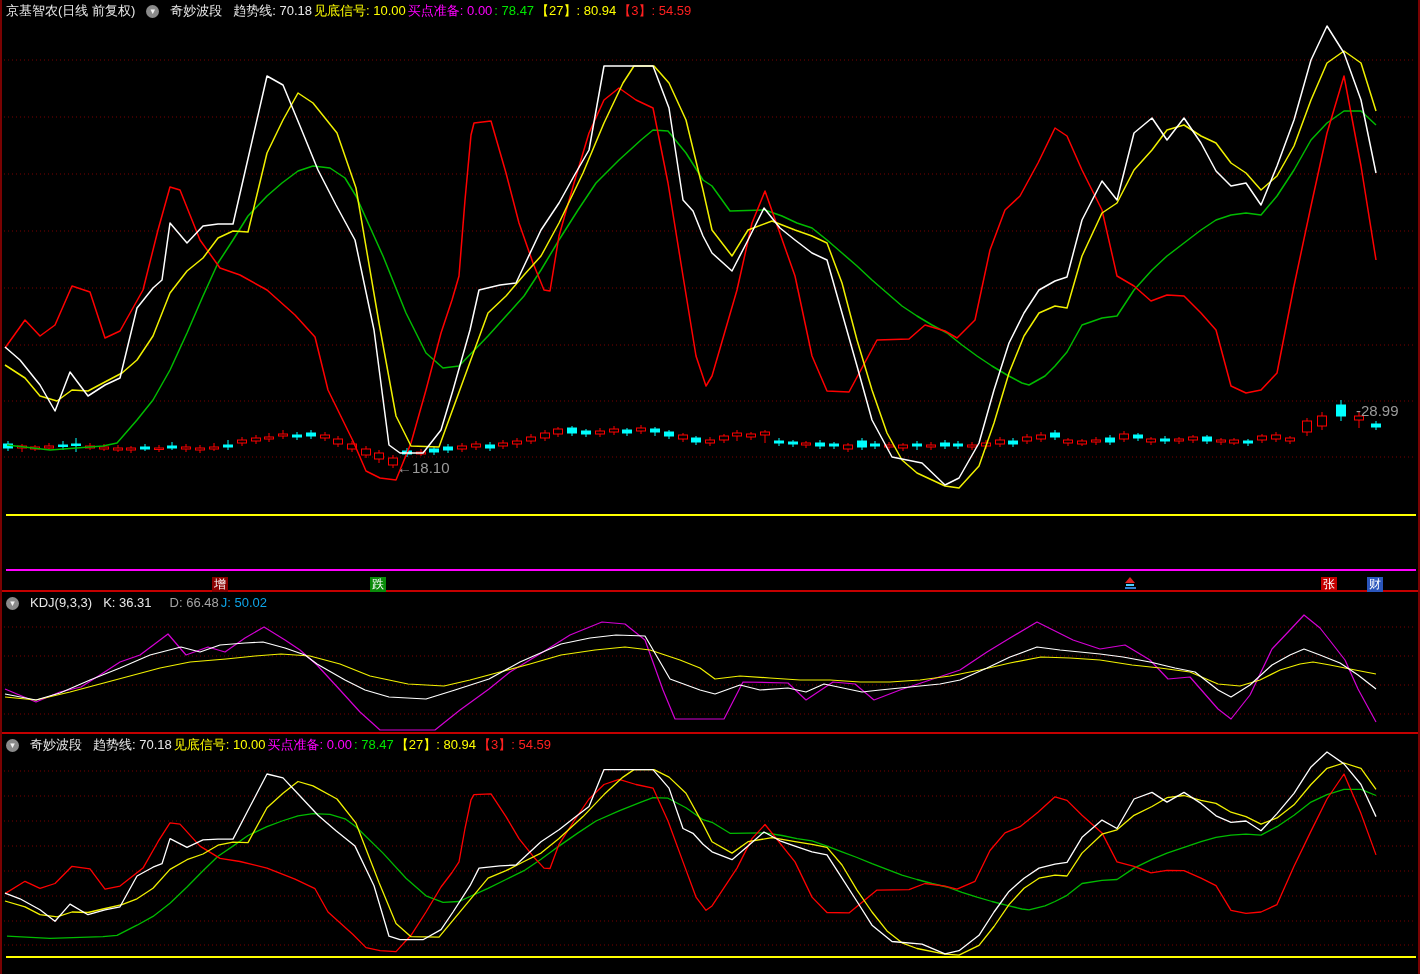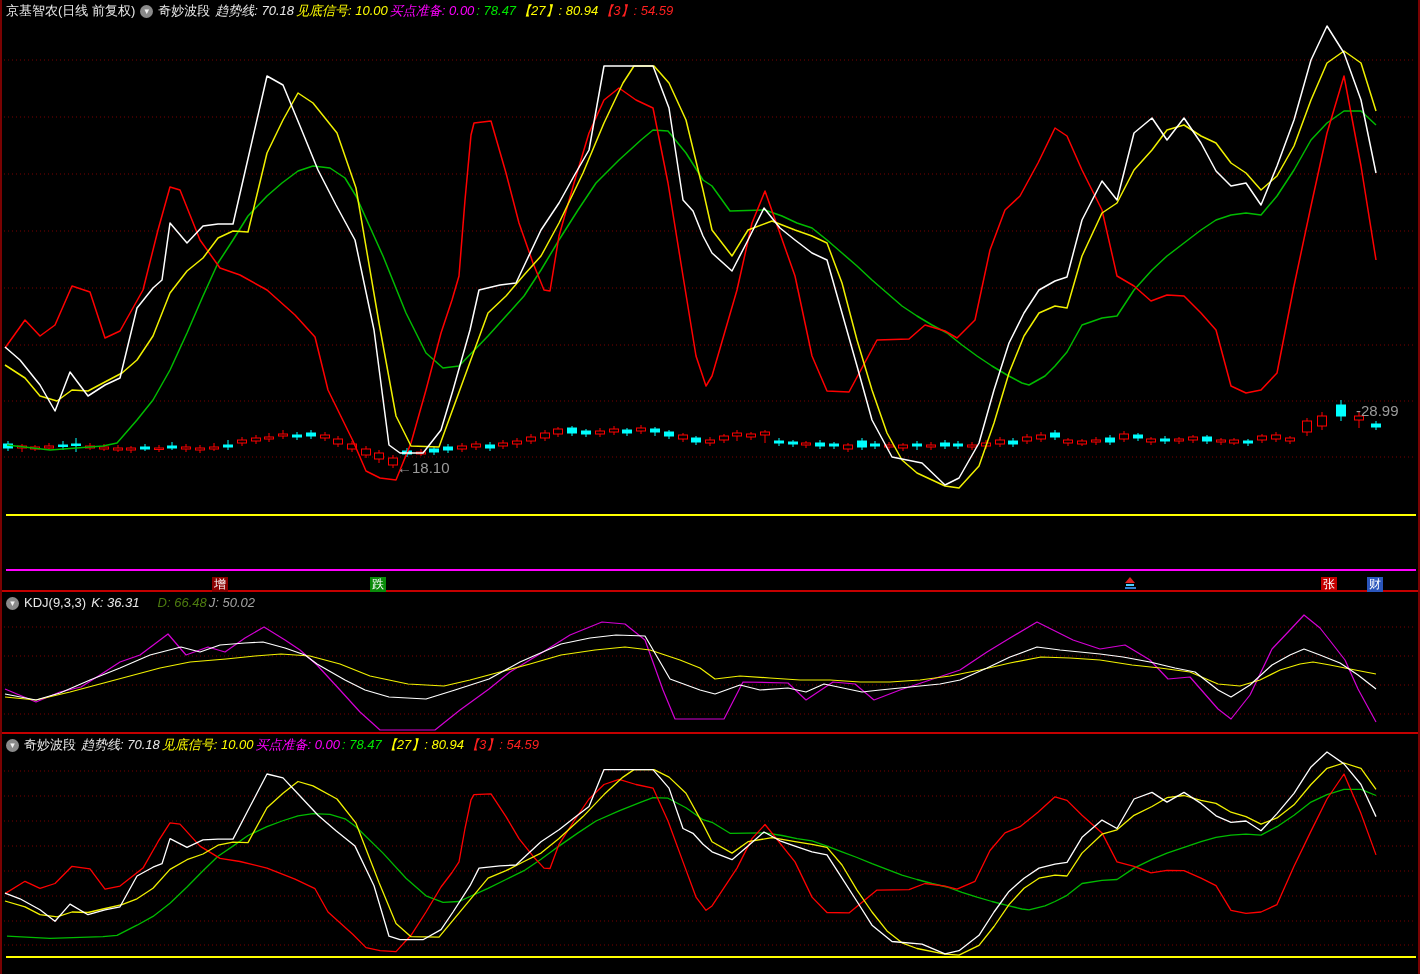--- a/index.html
+++ b/index.html
@@ -1,24 +1,24 @@
 <!DOCTYPE html>
 <html><head>
 <meta charset="utf-8">
 <style>
   html,body{margin:0;padding:0;background:#000;}
   .stage{position:relative;width:1420px;height:974px;background:#000;overflow:hidden;
          font-family:"Liberation Sans","DejaVu Sans",sans-serif;}
-  .hdr{position:absolute;left:6px;display:flex;align-items:center;gap:5px;
+  .hdr{position:absolute;left:6px;display:flex;align-items:center;gap:11px;
        font-size:13px;line-height:16px;white-space:nowrap;z-index:5;}
   .hdr .t-white{color:#e8e8e8;}
   .cicon{width:13px;height:13px;border-radius:50%;background:#8a8a8a;color:#f2f2f2;
          display:inline-flex;align-items:center;justify-content:center;
          font-size:9px;line-height:1;}
-  .fld{margin-right:2px;font-style:italic;}
+  .fld{margin-right:2px;}
   svg{position:absolute;left:0;top:0;}
   .flag{position:absolute;width:16px;height:15px;color:#fff;font-size:12px;line-height:15px;
         text-align:center;z-index:4;font-family:"Liberation Sans","DejaVu Sans",sans-serif;}
   .mmarker{position:absolute;width:12px;height:15px;z-index:4;}
   .mmarker .tri{width:0;height:0;margin:0 auto;border-left:5px solid transparent;
         border-right:5px solid transparent;border-bottom:6px solid #d22;}
   .mmarker .bar1{width:8px;height:2px;background:#4ad0ff;margin:1px auto 0;}
   .mmarker .bar2{width:11px;height:2px;background:#2f7fd0;margin:1px auto 0;}
 </style>
 </head>
@@ -29,21 +29,21 @@
   <div class="hdr" style="top:3px;">
     <span class="t-white">京基智农(日线 前复权)</span>
     <span class="cicon">▾</span>
     <span class="t-white">奇妙波段</span>
     <span><span class="fld" style="color: rgb(232, 232, 232);">趋势线: 70.18</span><span class="fld" style="color: rgb(255, 255, 0);">见底信号: 10.00</span><span class="fld" style="color: rgb(255, 0, 255);">买点准备: 0.00</span><span class="fld" style="color: rgb(0, 230, 0);">: 78.47</span><span class="fld" style="color: rgb(255, 255, 0);">【27】: 80.94</span><span class="fld" style="color: rgb(255, 32, 32);">【3】: 54.59</span></span>
   </div>
 
   <div class="hdr" style="top:595px;">
     <span class="cicon">▾</span>
     <span class="t-white">KDJ(9,3,3)</span>
-    <span><span class="fld" style="color: rgb(232, 232, 232);">K: 36.31</span><span class="fld" style="color: #4d7c0f; padding-left: 16px;">D: 66.48</span><span class="fld" style="color: #a3a3a3;">J: 50.02</span></span>
+    <span><span class="fld" style="color: rgb(232, 232, 232);">K: 36.31</span><span class="fld" style="color: #a3a3a3; padding-left: 16px;">D: 66.48</span><span class="fld" style="color: #0ea5e9;">J: 50.02</span></span>
   </div>
 
   <div class="hdr" style="top:737px;">
     <span class="cicon">▾</span>
     <span class="t-white">奇妙波段</span>
     <span><span class="fld" style="color: rgb(232, 232, 232);">趋势线: 70.18</span><span class="fld" style="color: rgb(255, 255, 0);">见底信号: 10.00</span><span class="fld" style="color: rgb(255, 0, 255);">买点准备: 0.00</span><span class="fld" style="color: rgb(0, 230, 0);">: 78.47</span><span class="fld" style="color: rgb(255, 255, 0);">【27】: 80.94</span><span class="fld" style="color: rgb(255, 32, 32);">【3】: 54.59</span></span>
   </div>
 
   <svg id="chart-svg" width="1420" height="974" viewBox="0 0 1420 974">
       <line x1="4" y1="60" x2="1416" y2="60" stroke="#7a0000" stroke-width="1" stroke-dasharray="1 3"></line>

